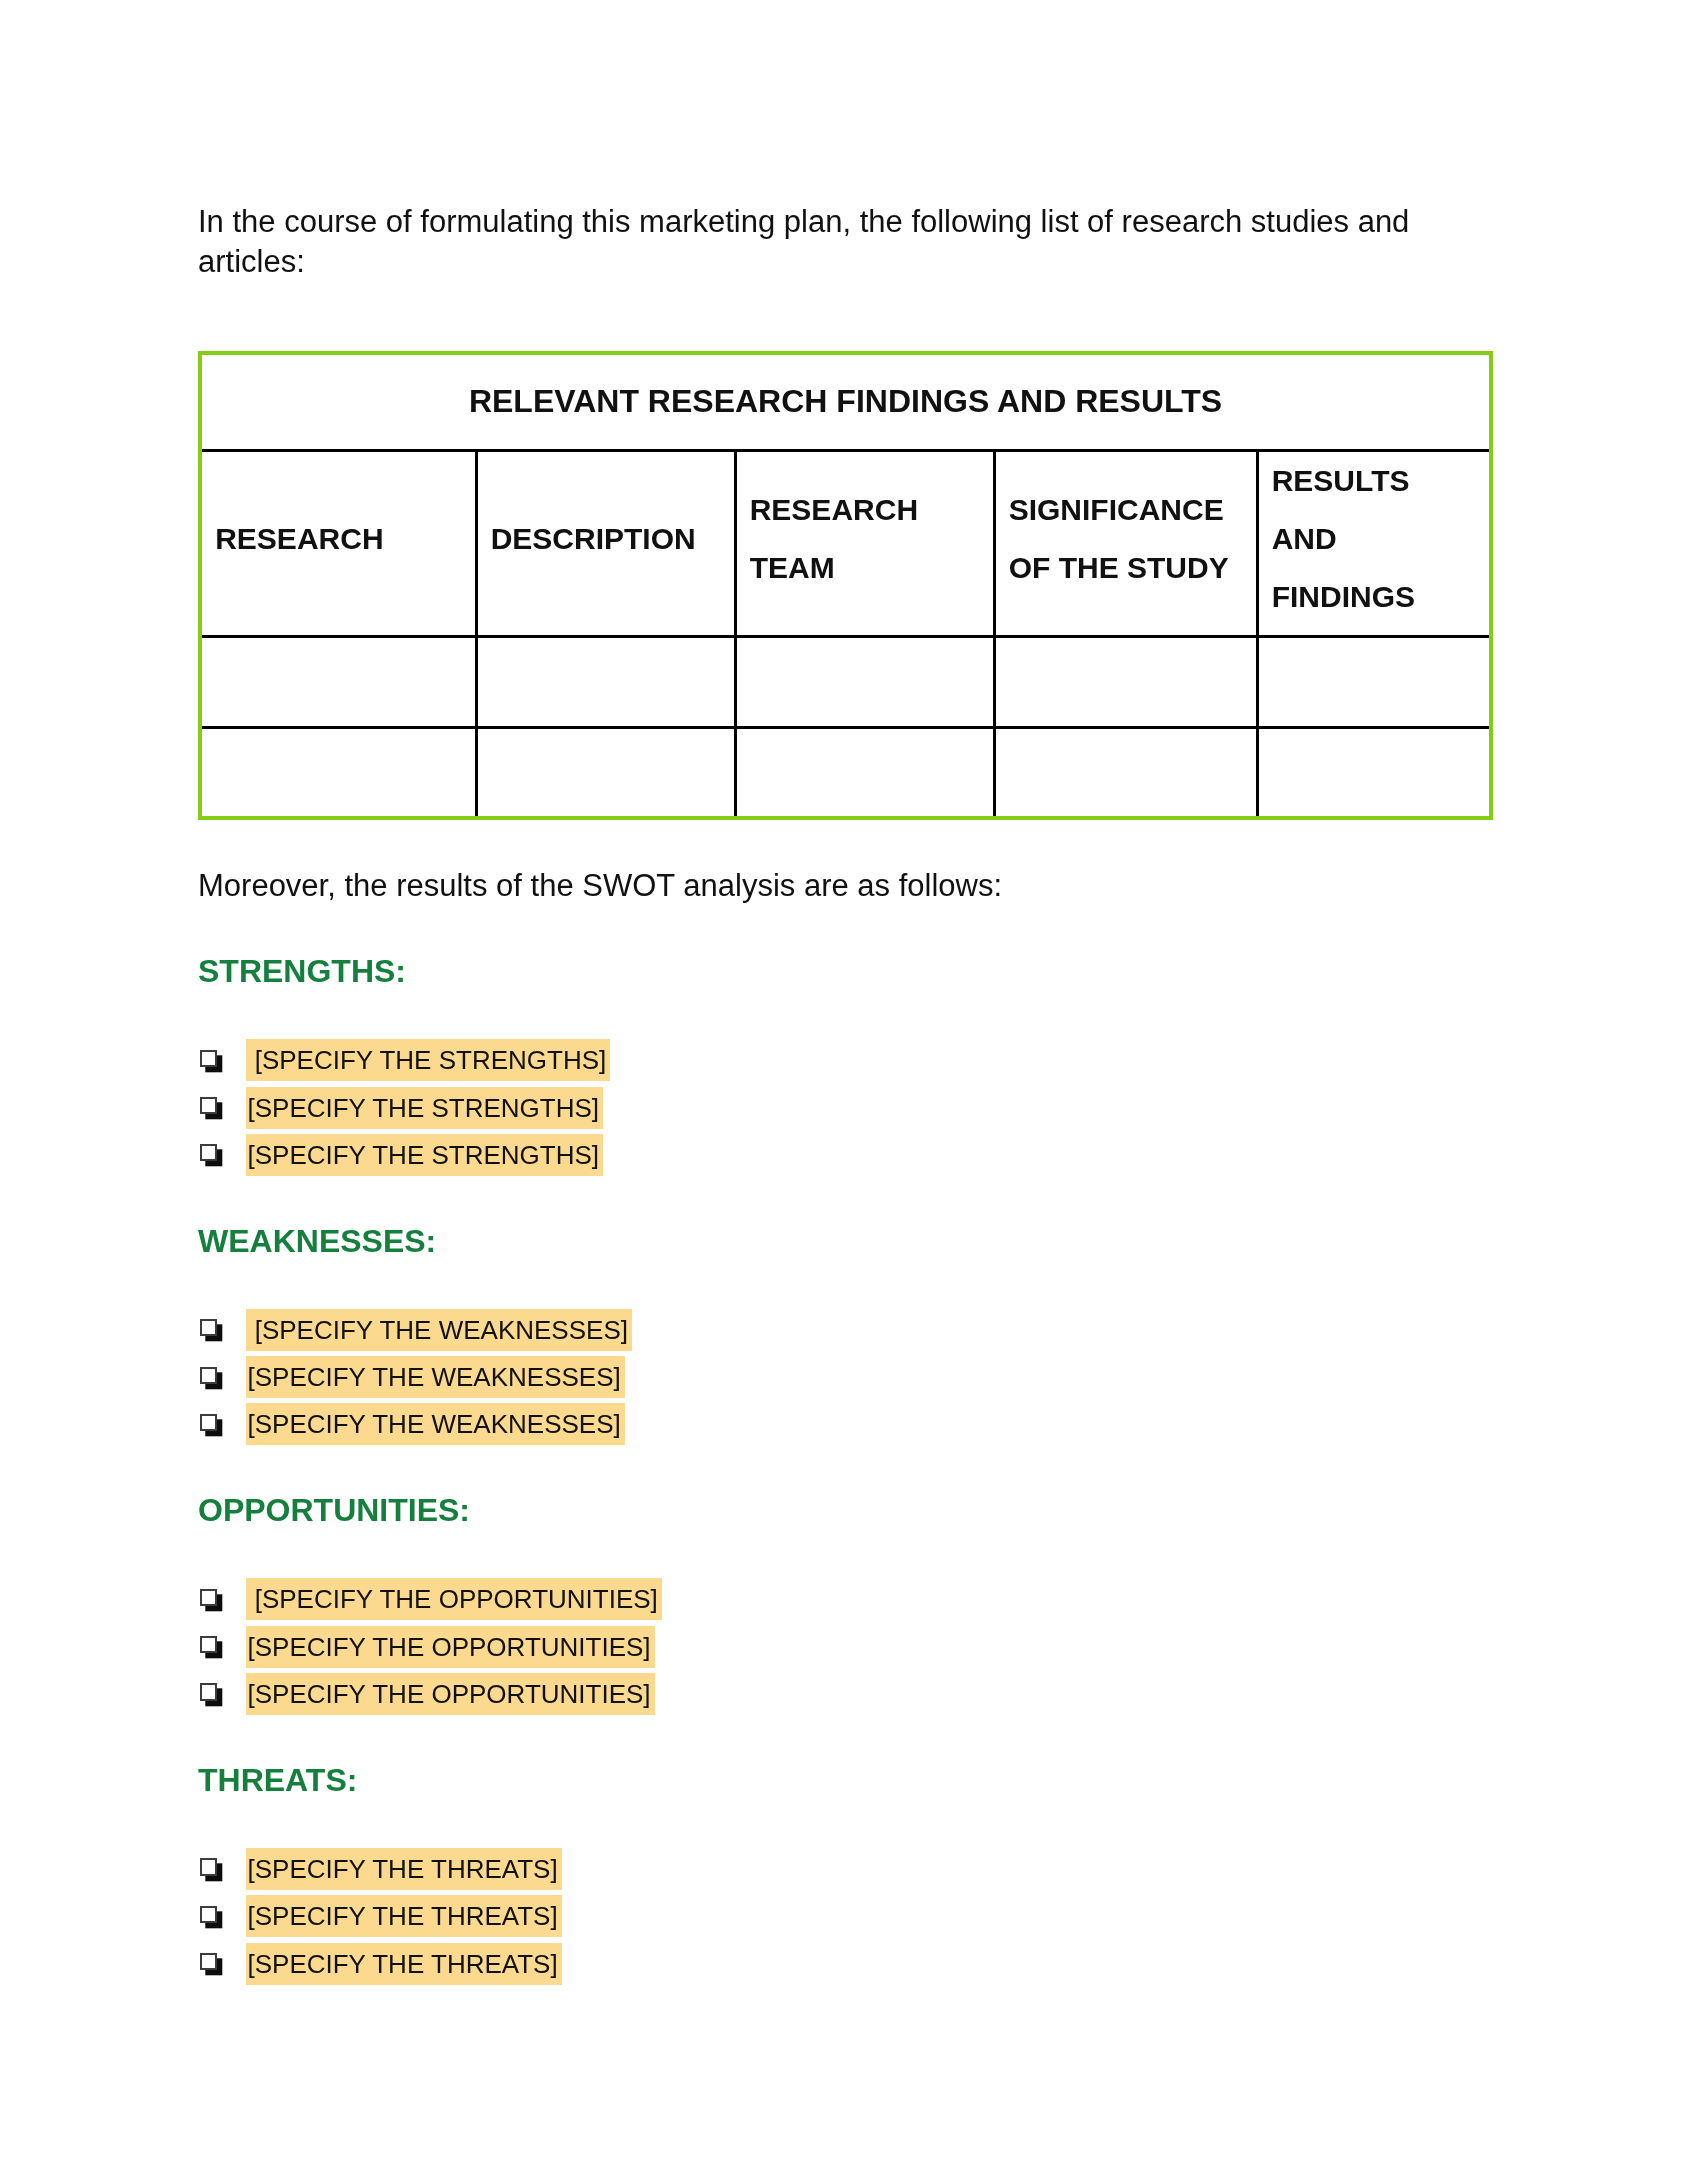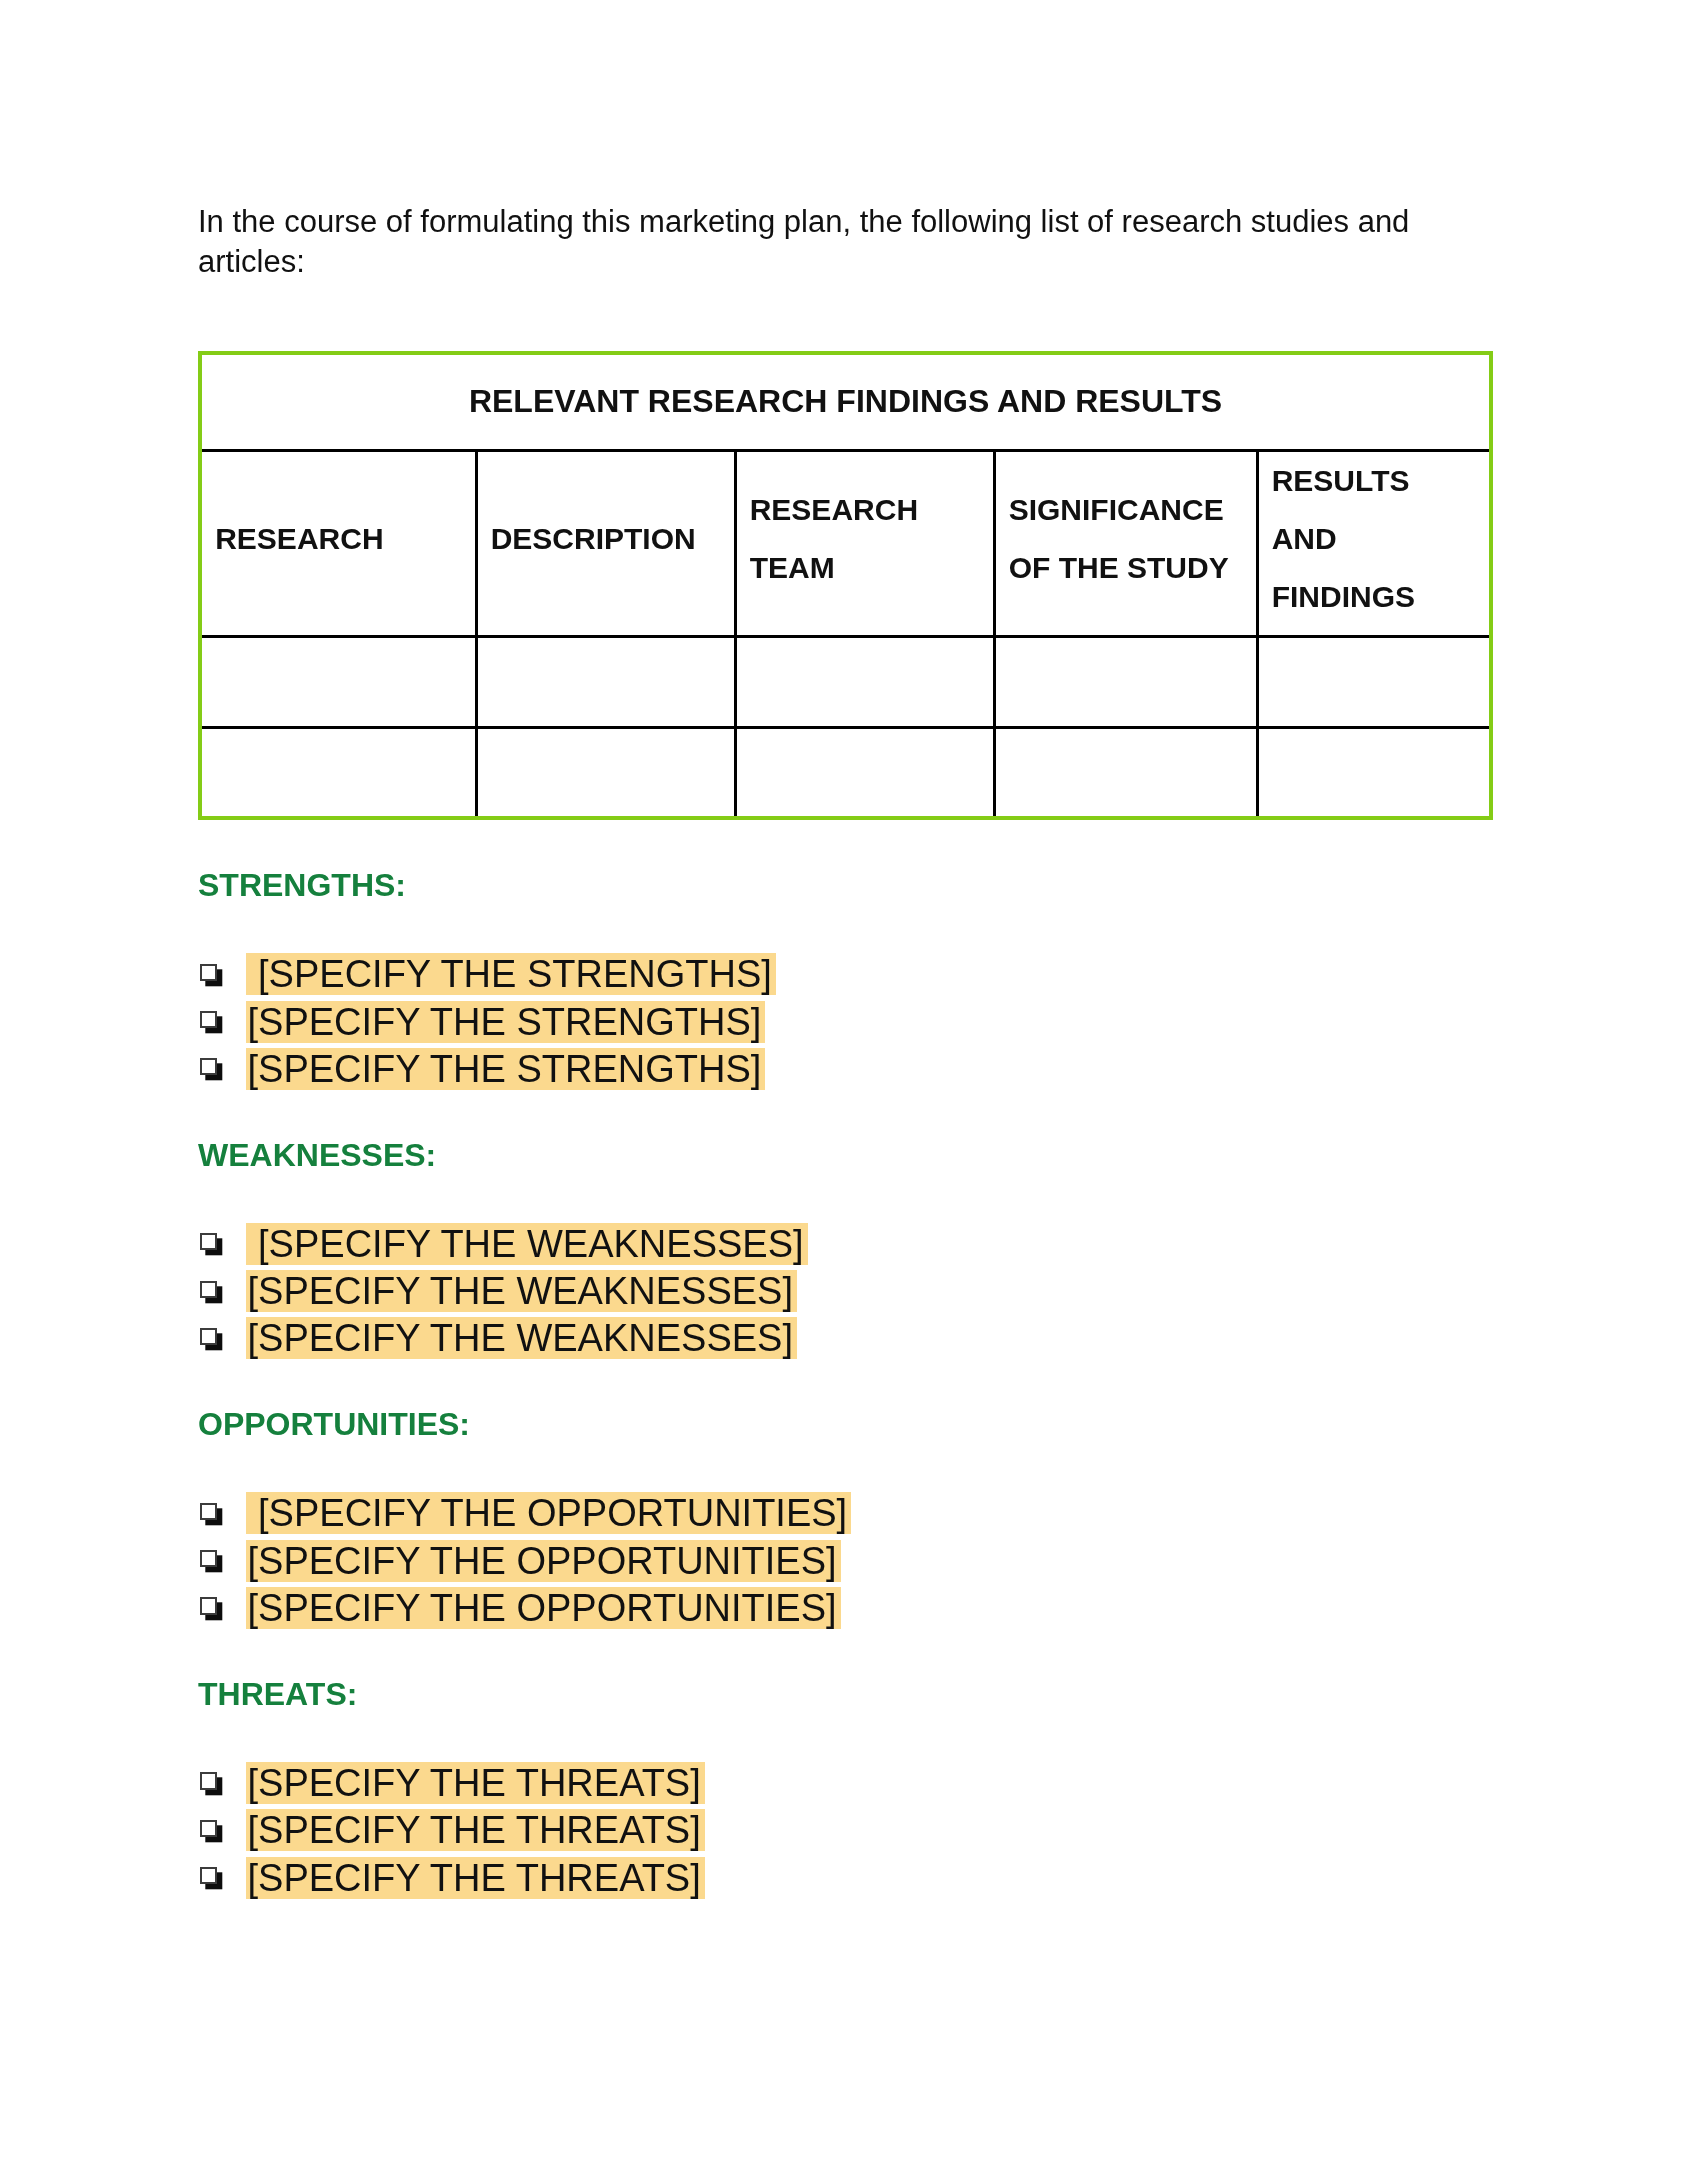--- a/index.html
+++ b/index.html
@@ -86,21 +86,21 @@
     flex:0 0 auto;
     width:13.2px;
     height:13.2px;
     border:2.6px solid #3c3c3c;
     background:#ffffff;
     box-shadow:5.3px 5.3px 0 #0d0d0d;
     margin:0 29px 4px 2px;
   }
   .hl{
     display:inline-block;
-    font-size:38px;
+    font-size:26px;
     line-height:42px;
     padding:0 4px 0 1.3px;
     white-space:pre;
     background:#FBD98E;
   }
 </style>
 </head>
 <body>
 
 <div class="page">
@@ -139,20 +139,21 @@
           <tr class="data-row">
             <td></td>
             <td></td>
             <td></td>
             <td></td>
             <td></td>
           </tr>
         </tbody>
     </table>
 
+    <p class="moreover">Moreover, the results of the SWOT analysis are as follows:</p>
 
     <div id="sections">
   <section class="swot-section">
     <h2 class="section-heading">STRENGTHS:</h2>
     <ul class="check-list">
   <li class="check-item">
     <span class="checkbox"></span>
     <span class="hl" style="background: rgb(251, 217, 142);">&nbsp;[SPECIFY THE STRENGTHS]</span>
   </li>
 

